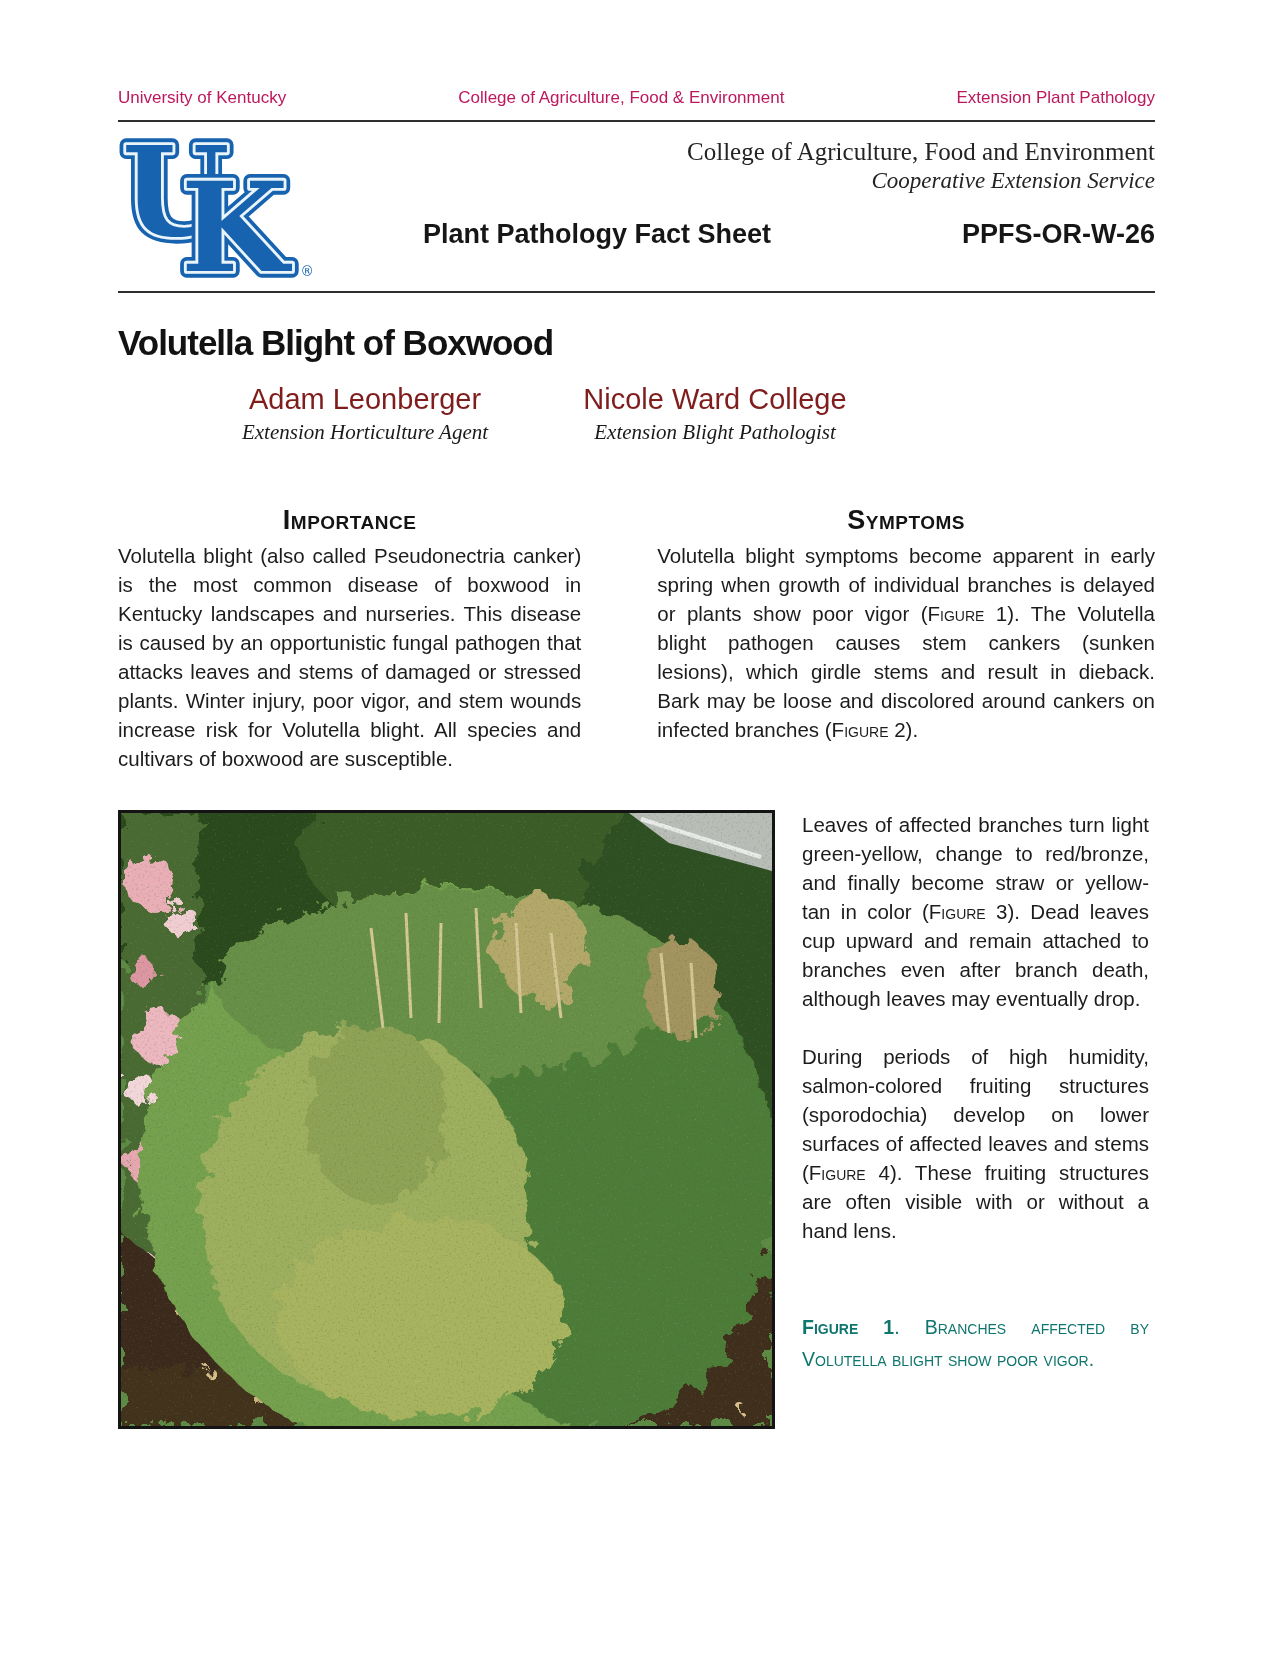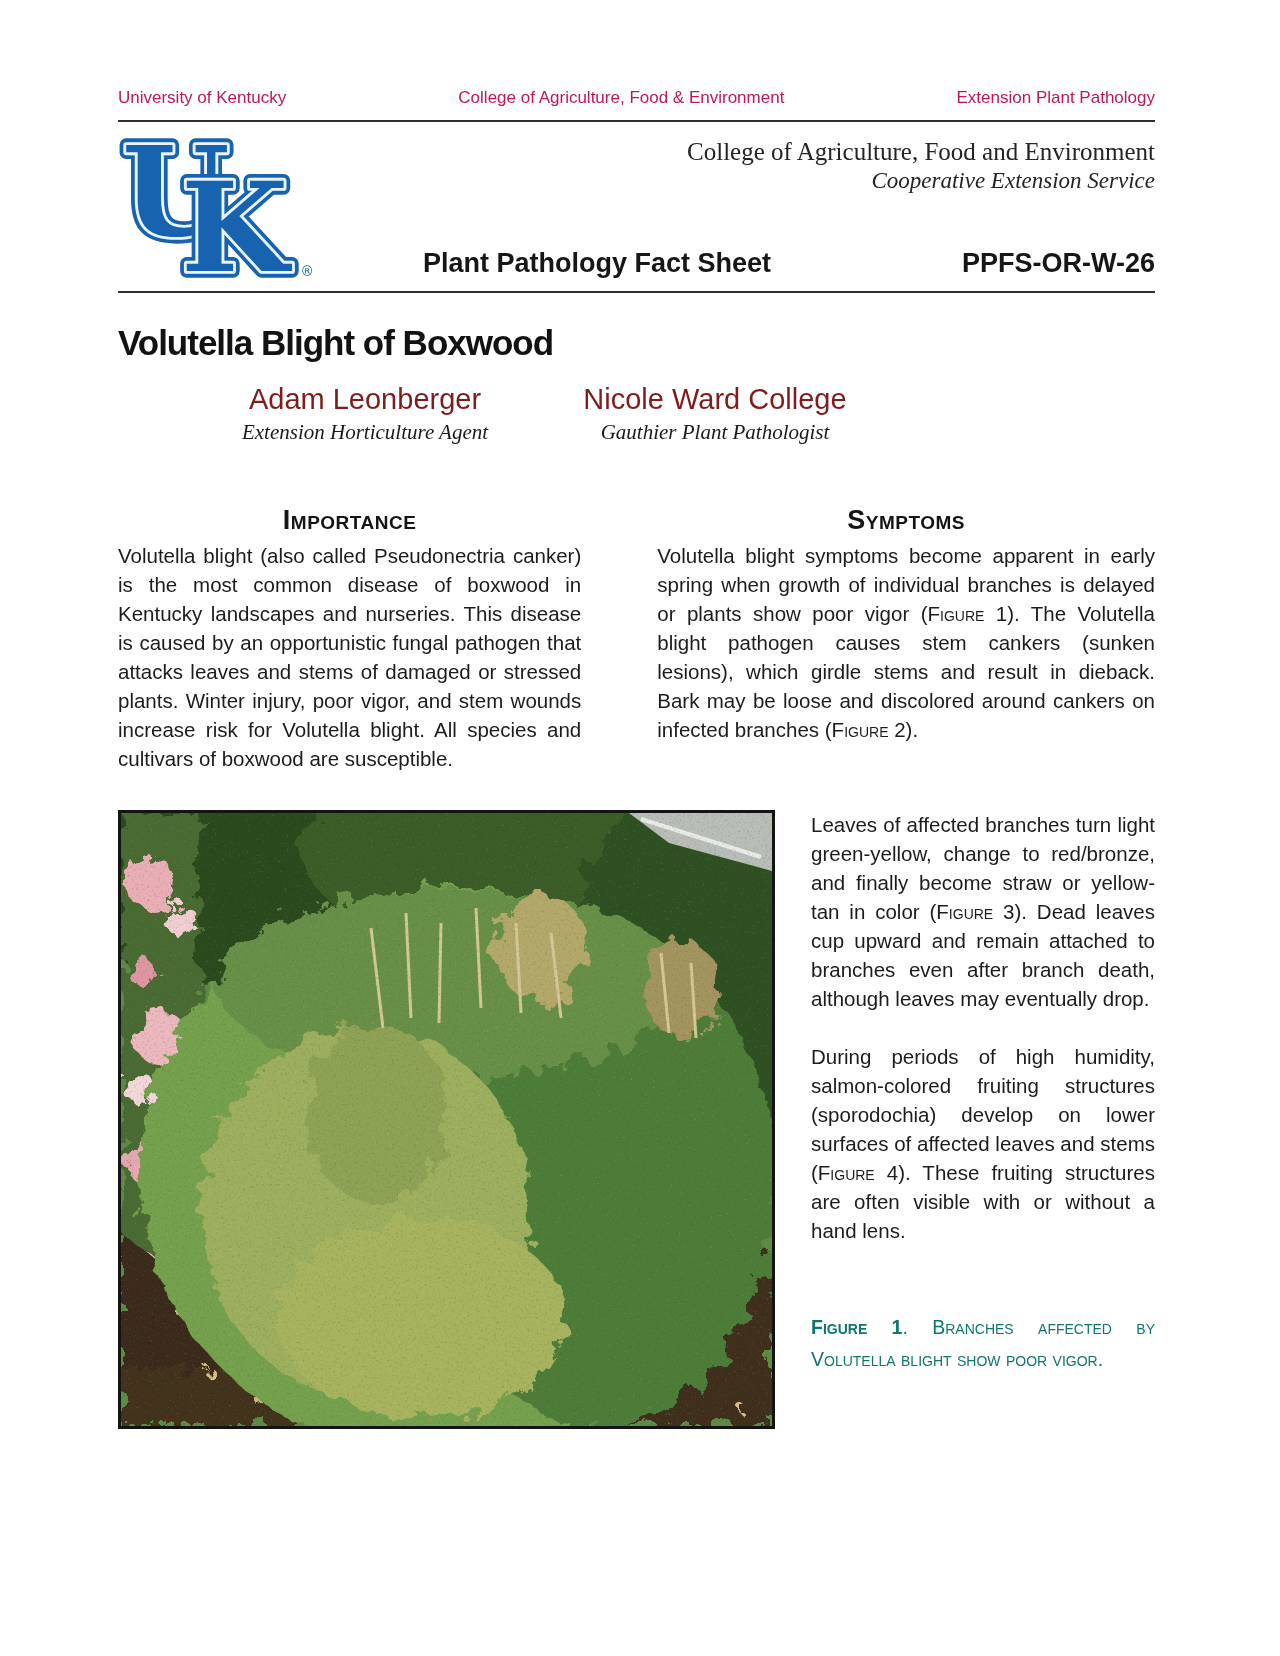--- a/index.html
+++ b/index.html
@@ -9,41 +9,41 @@
   }
   .content{padding:0 125px 0 118px;}
   
   .topnav{display:flex;justify-content:space-between;align-items:baseline;margin-top:88px;font-size:17px;}
   .topnav a{color:#be185d;text-decoration:none;}
   .rule{border:0;border-top:2px solid #2f2f2f;margin:0;}
   .rule.r1{margin-top:12px;}
   
   .masthead{display:flex;margin-top:7px;}
   .uk-logo{width:200px;height:150px;flex:0 0 auto;}
-  .mast-right{flex:1;display:flex;flex-direction:column;justify-content:space-between;padding-top:8px;}
+  .mast-right{flex:1;display:flex;flex-direction:column;justify-content:flex-start;padding-top:8px;gap:24px;}
   .college{font-family:"Liberation Serif",serif;font-size:25px;text-align:right;color:#242424;line-height:1.2;}
   .service{font-family:"Liberation Serif",serif;font-size:23px;font-style:italic;text-align:right;color:#242424;line-height:1.2;}
   .factrow{display:flex;justify-content:space-between;align-items:flex-end;padding-left:105px;font-weight:bold;font-size:27px;color:#161616;}
   .rule.r2{margin-top:12px;}
   
   .page-title{font-size:35px;font-weight:bold;letter-spacing:-1px;margin:30px 0 20px 0;color:#121212;}
   .authors{display:flex;width:700px;margin-left:72px;}
   .author{flex:1;text-align:center;}
   .author .name{font-size:29px;color:#7f1d1d;}
   .author .role{font-family:"Liberation Serif",serif;font-style:italic;font-size:21px;margin-top:4px;color:#1a1a1a;}
   
   .cols{display:flex;gap:76px;margin-top:60px;}
   .col-left{width:470px;}
   .col-right{width:505px;}
   .sec-head{text-align:center;font-size:27px;font-weight:bold;font-variant:small-caps;letter-spacing:.5px;margin:0 0 5px 0;color:#141414;}
   p.body{font-size:20.5px;line-height:29px;text-align:justify;margin:0;color:#1c1c1c;}
   .sc{font-variant:small-caps;}
   .b{font-weight:bold;}
   
-  .photo-row{display:flex;gap:36px;margin-top:37px;}
+  .photo-row{display:flex;gap:27px;margin-top:37px;}
   .photo-frame{width:651px;height:613px;border:3px solid #141414;flex:0 0 auto;background:#6f9c4f;}
   .photo-frame svg{display:block;}
   .beside{width:347px;padding-top:0;}
   .beside p.body{margin:0;}
   .beside p.p3{margin-top:29px;}
   .caption{margin-top:66px;font-size:19.5px;line-height:32px;text-align:justify;font-variant:small-caps;color:#0f766e;}
   
   .footer{text-align:center;font-weight:bold;font-size:15.5px;margin-top:16px;color:#151515;}
 </style>
 </head>
@@ -85,21 +85,21 @@
 
   <h1 class="page-title">Volutella Blight of Boxwood</h1>
 
   <div class="authors">
     <div class="author">
       <div class="name">Adam Leonberger</div>
       <div class="role">Extension Horticulture Agent</div>
     </div>
     <div class="author">
       <div class="name">Nicole Ward College</div>
-      <div class="role">Gauthier Plant Pathologist</div>
+      <div class="role">Extension Blight Pathologist</div>
     </div>
   </div>
 
   <div class="cols">
     <div class="col-left">
       <h2 class="sec-head">Importance</h2>
       <p class="body">Volutella blight (also called Pseudonectria canker) is the most common disease of boxwood in Kentucky landscapes and nurseries.  This disease is caused by an opportunistic fungal pathogen that attacks leaves and stems of damaged or stressed plants.  Winter injury, poor vigor, and stem wounds increase risk for Volutella blight. All species and cultivars of boxwood are susceptible.</p>
     </div>
     <div class="col-right">
       <h2 class="sec-head">Symptoms</h2>

